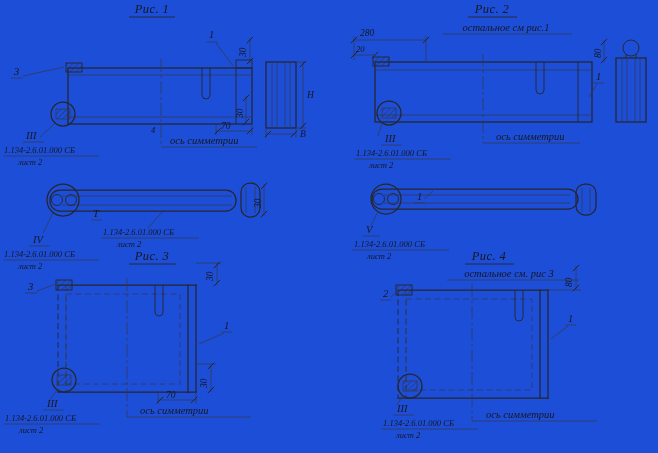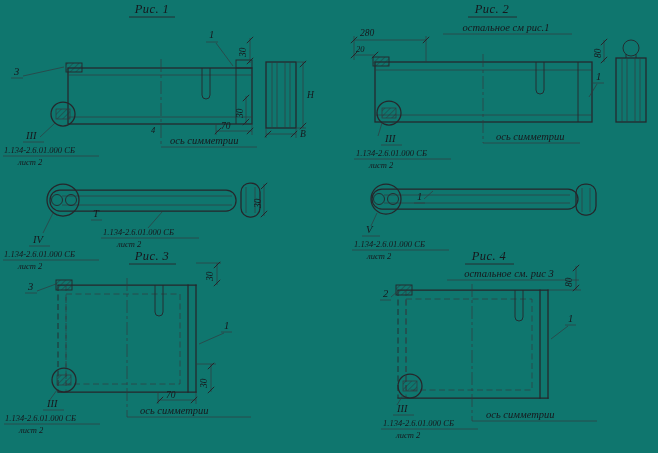--- a/index.html
+++ b/index.html
@@ -1,17 +1,17 @@
 <!DOCTYPE html>
 <html><head>
 <meta charset="utf-8">
 <title>Technical drawing sheet</title>
 <style>
   html,body{margin:0;padding:0;background:#e8e6e0;}
-  .sheet{width:658px;height:453px;background:#0f766e;position:relative;overflow:hidden;}
+  .sheet{width:658px;height:453px;background:#1d4ed8;position:relative;overflow:hidden;}
   svg{display:block}
   svg text{font-family:"Liberation Serif",serif;font-style:italic;fill:#17171c;font-size:10.5px}
   .ttl{font-size:12.5px;letter-spacing:.4px}
   .dim{font-size:9.5px}
   .sm{font-size:8.5px}
   .ln{stroke:#26262b;stroke-width:1.25;fill:none;stroke-linecap:square}
   .md{stroke:#26262b;stroke-width:.9;fill:none}
   .tn{stroke:#34343a;stroke-width:.65;fill:none}
   .dsh{stroke-dasharray:6 3.5}
   .cl{stroke-dasharray:13 3 3 3}

